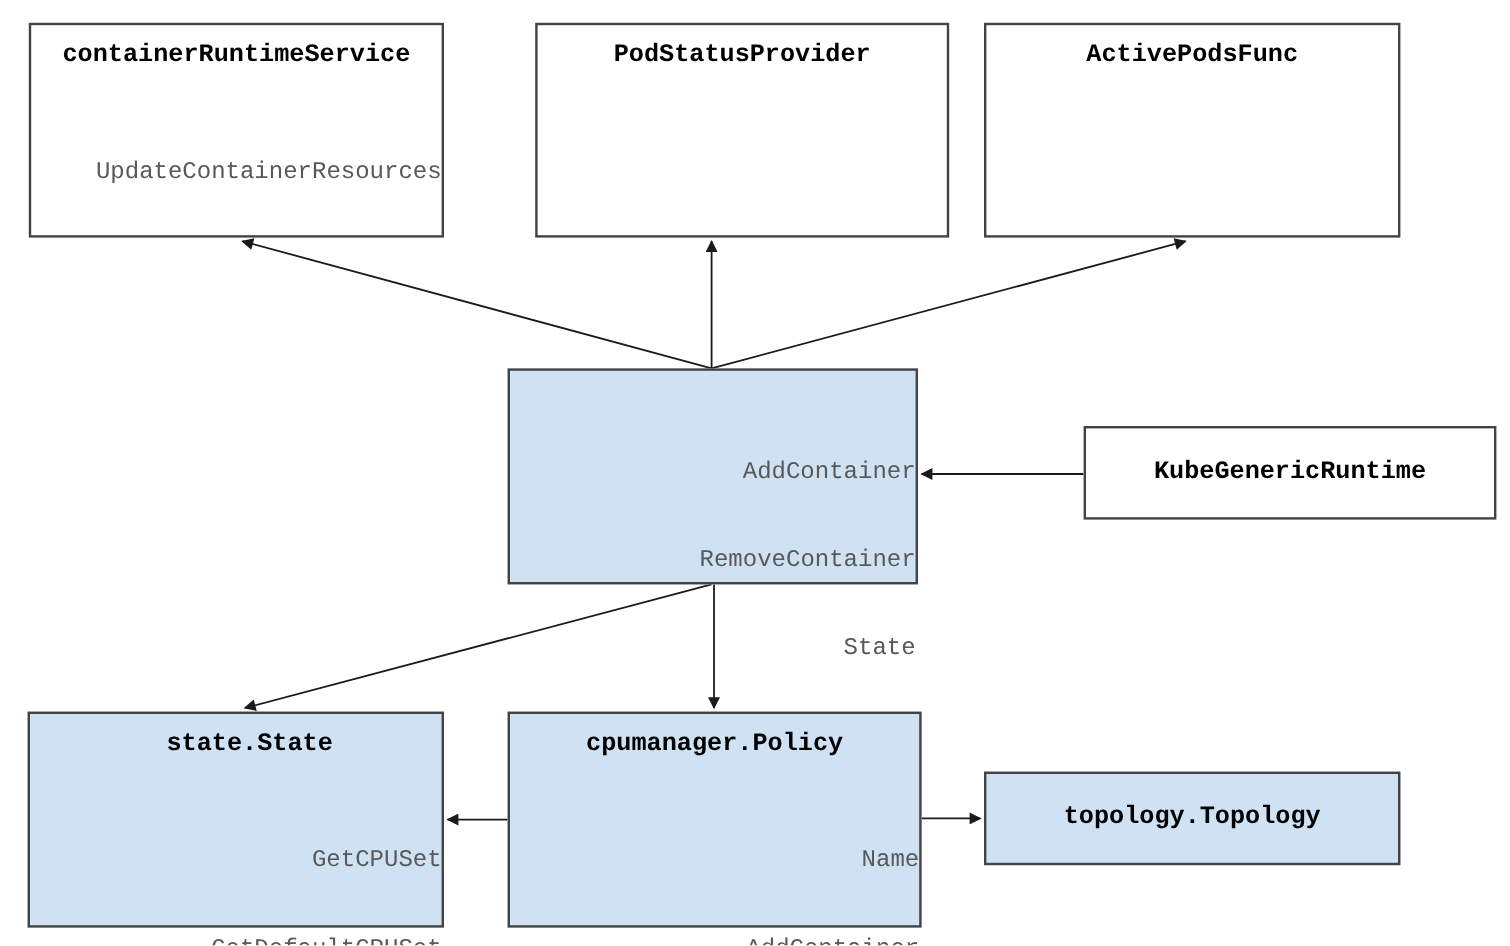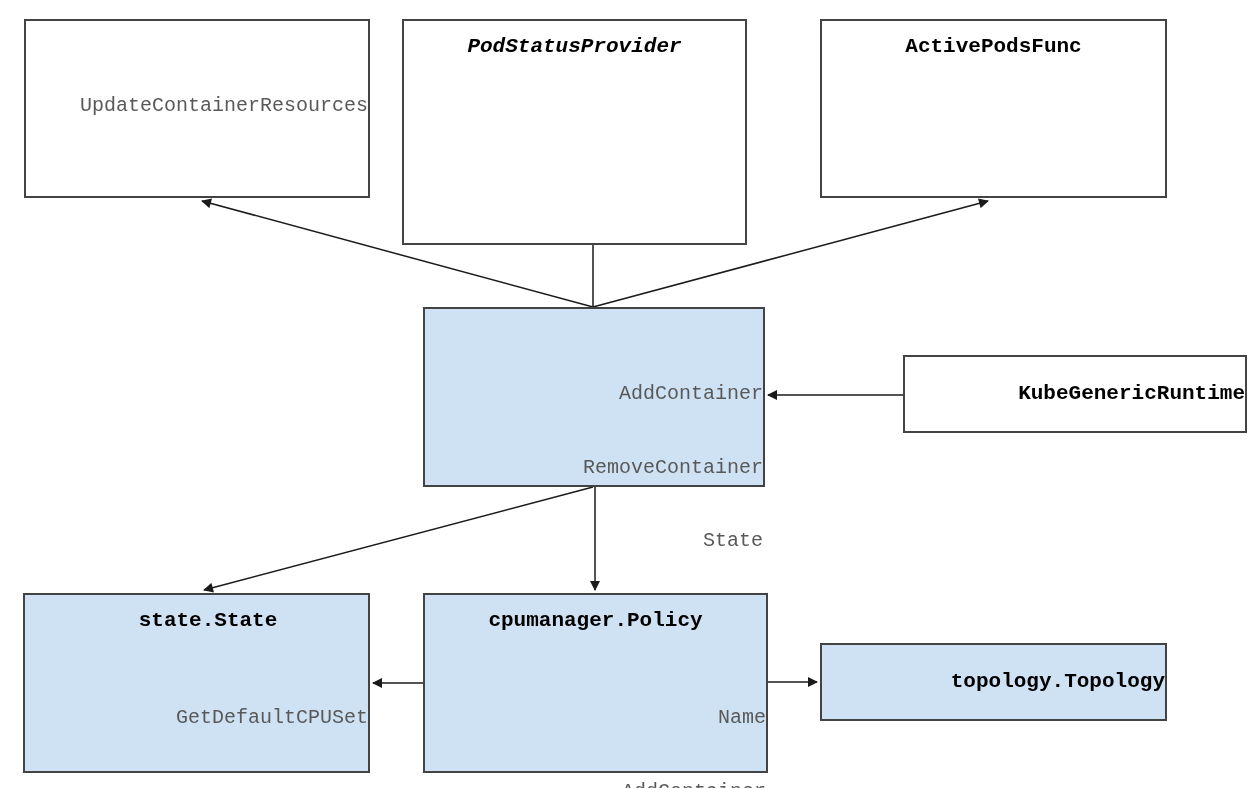--- a/index.html
+++ b/index.html
@@ -52,21 +52,21 @@
     margin: 24px 0 0 14px;
     font-size: 20px;
     line-height: 24.5px;
     color: var(--method-color, #595959);
     white-space: pre;
     text-align: right;
   }
   .node.slim {
     display: flex;
     align-items: center;
-    justify-content: flex-end;
+    justify-content: center;
   }
   .node.slim .node-title {
     margin-top: 0;
   }
 </style>
 </head>
 <body>
 
 <div class="canvas">
 
@@ -80,26 +80,27 @@
     <line x1="593" y1="307" x2="593" y2="201" marker-end="url(#arrow)"></line>
     <line x1="593" y1="307" x2="988" y2="201" marker-end="url(#arrow)"></line>
     <line x1="903" y1="395" x2="768" y2="395" marker-end="url(#arrow)"></line>
     <line x1="593" y1="487" x2="204" y2="590" marker-end="url(#arrow)"></line>
     <line x1="595" y1="487" x2="595" y2="590" marker-end="url(#arrow)"></line>
     <line x1="423" y1="683" x2="373" y2="683" marker-end="url(#arrow)"></line>
     <line x1="768" y1="682" x2="817" y2="682" marker-end="url(#arrow)"></line>
   </svg>
 
   <div class="node" style="left:24px; top:19px; width:346px; height:179px;">
+    <div class="node-title">containerRuntimeService</div>
     <div class="node-methods">
       <div>UpdateContainerResources</div>
     </div>
   </div>
 
-  <div class="node" style="left:402px; top:19px; width:345px; height:226px;font-style:italic;">
+  <div class="node" style="left:446px; top:19px; width:345px; height:179px;">
     <div class="node-title">PodStatusProvider</div>
   </div>
 
   <div class="node" style="left:820px; top:19px; width:347px; height:179px;">
     <div class="node-title">ActivePodsFunc</div>
   </div>
 
   <div class="node blue" style="left:423px; top:307px; width:342px; height:180px;">
     <div class="node-methods">
       <div>AddContainer</div>
@@ -108,20 +109,21 @@
     </div>
   </div>
 
   <div class="node slim" style="left:903px; top:355px; width:344px; height:78px;">
     <div class="node-title">KubeGenericRuntime</div>
   </div>
 
   <div class="node blue" style="left:23px; top:593px; width:347px; height:180px;padding-left:23px;">
     <div class="node-title">state.State</div>
     <div class="node-methods">
+      <div>GetCPUSet</div>
       <div>GetDefaultCPUSet</div>
       
       
     </div>
   </div>
 
   <div class="node blue" style="left:423px; top:593px; width:345px; height:180px;">
     <div class="node-title">cpumanager.Policy</div>
     <div class="node-methods">
       <div>Name</div>

